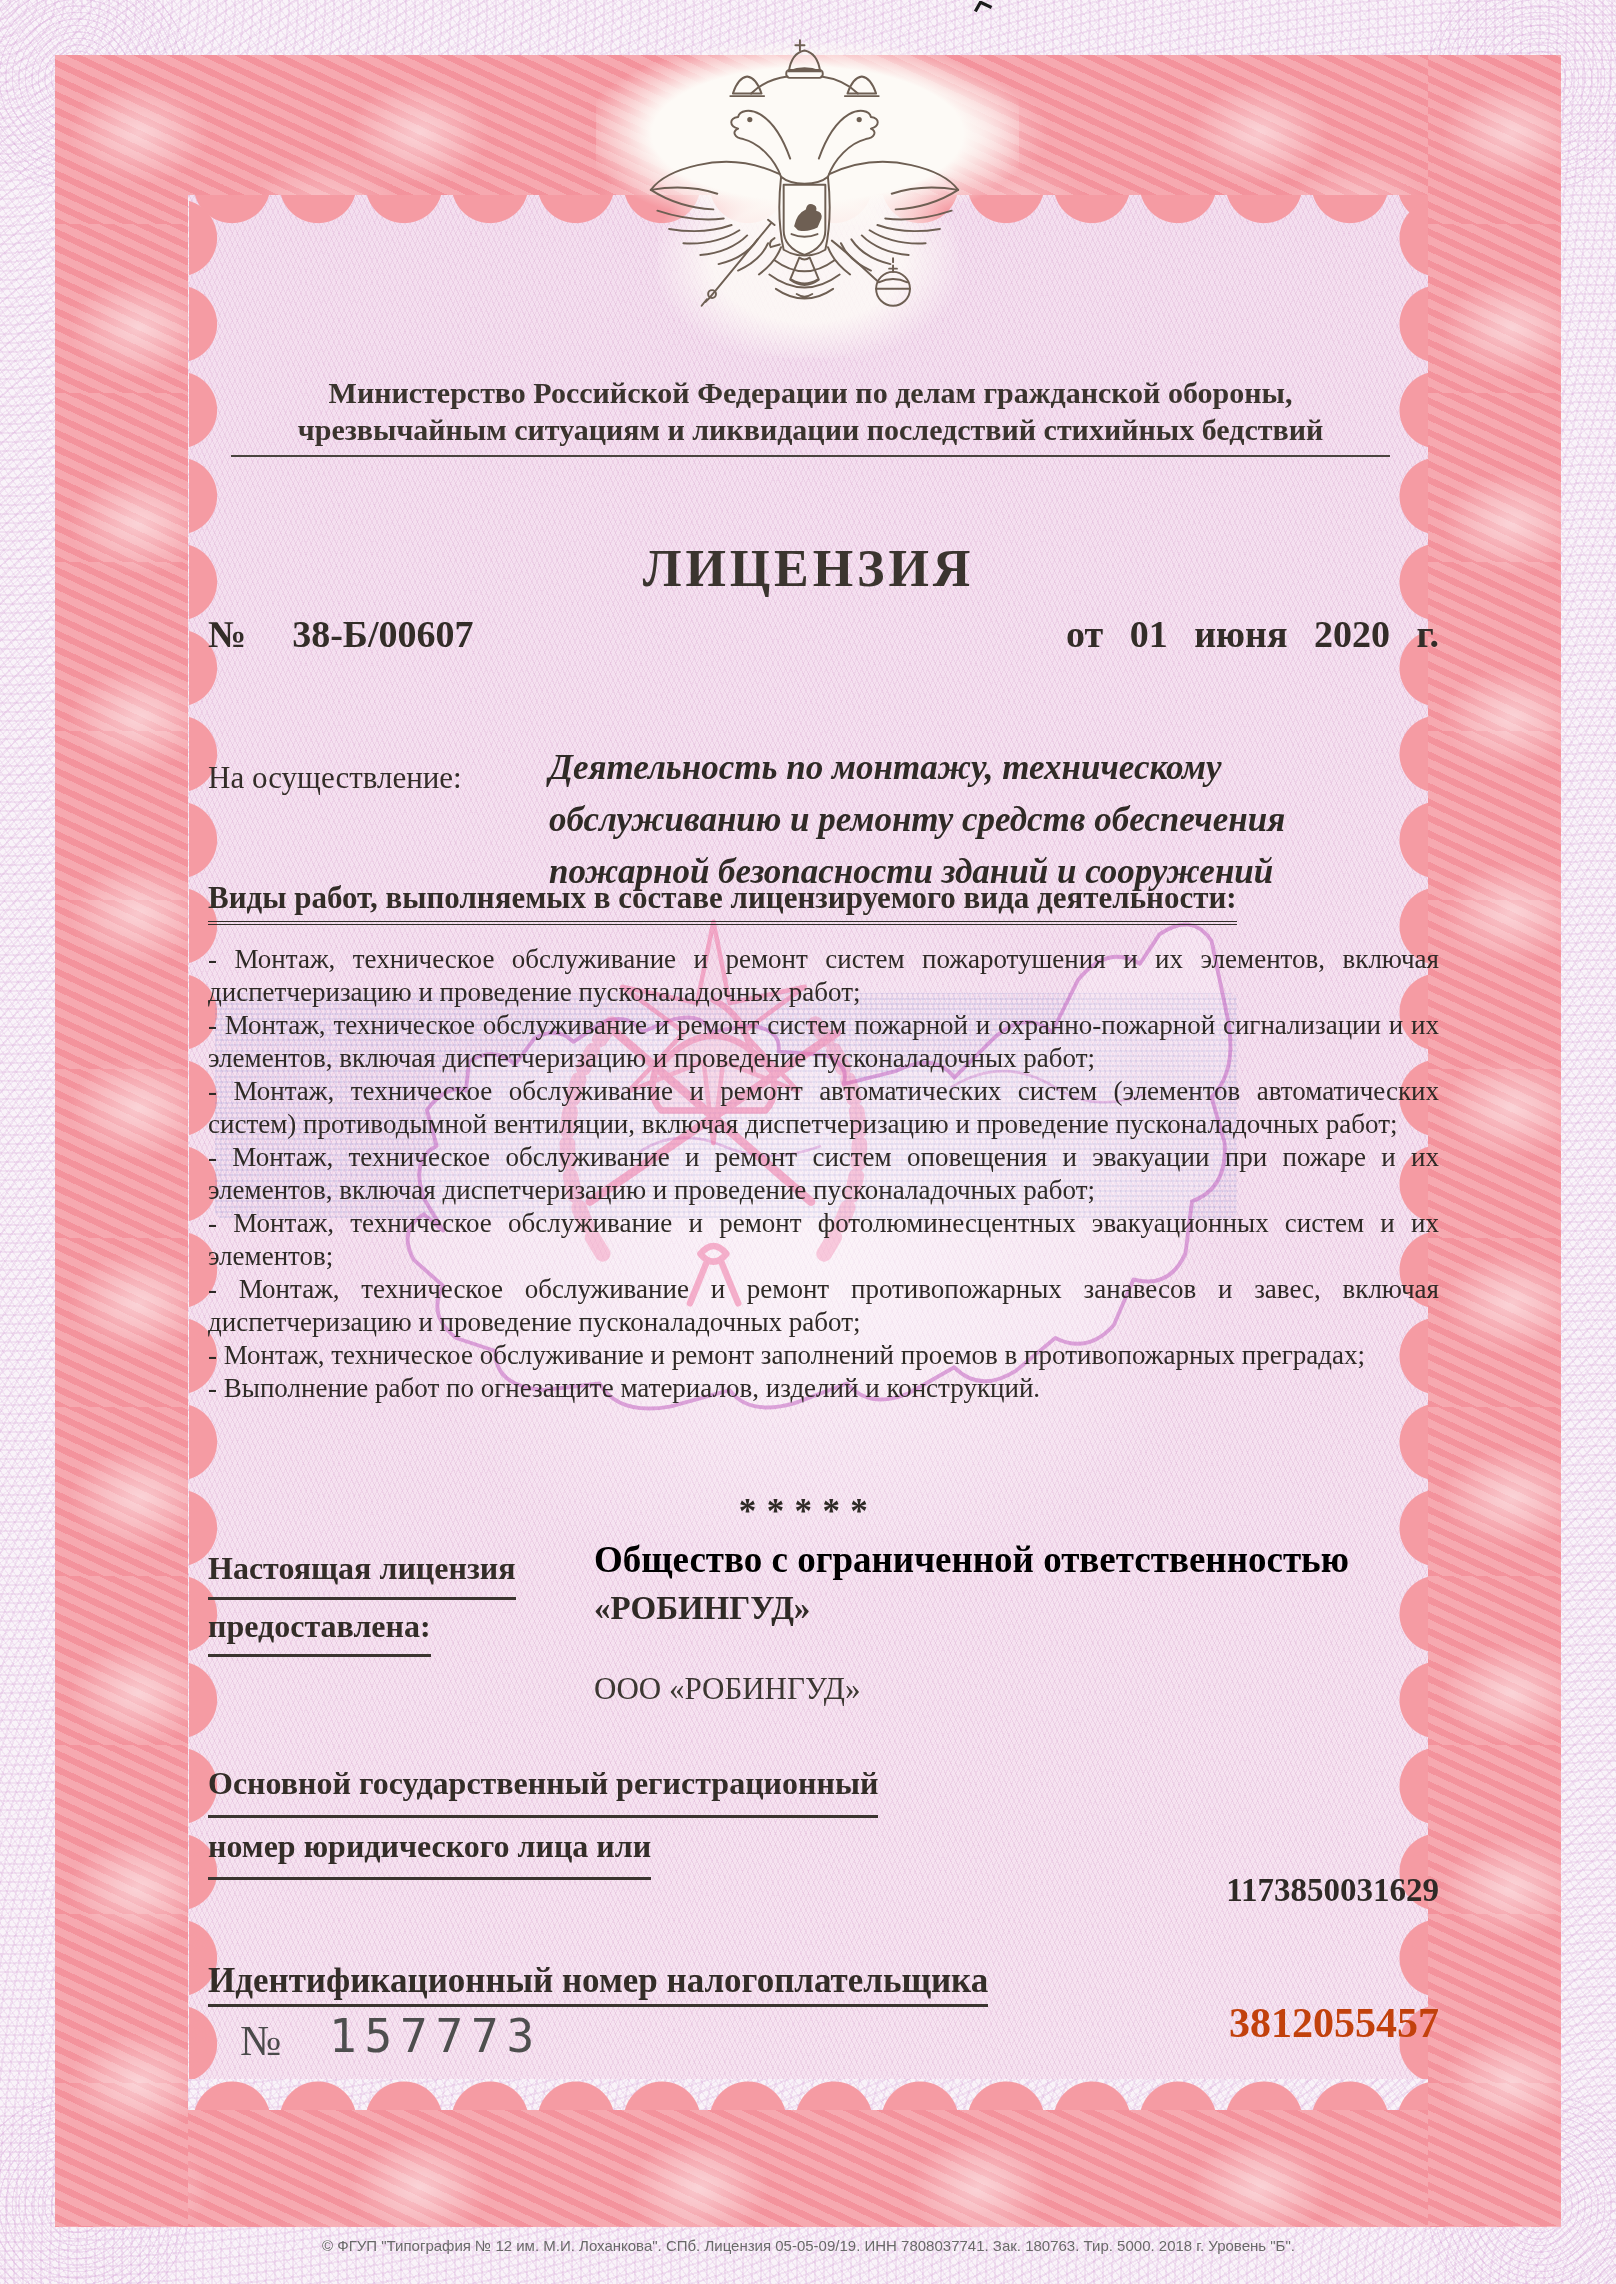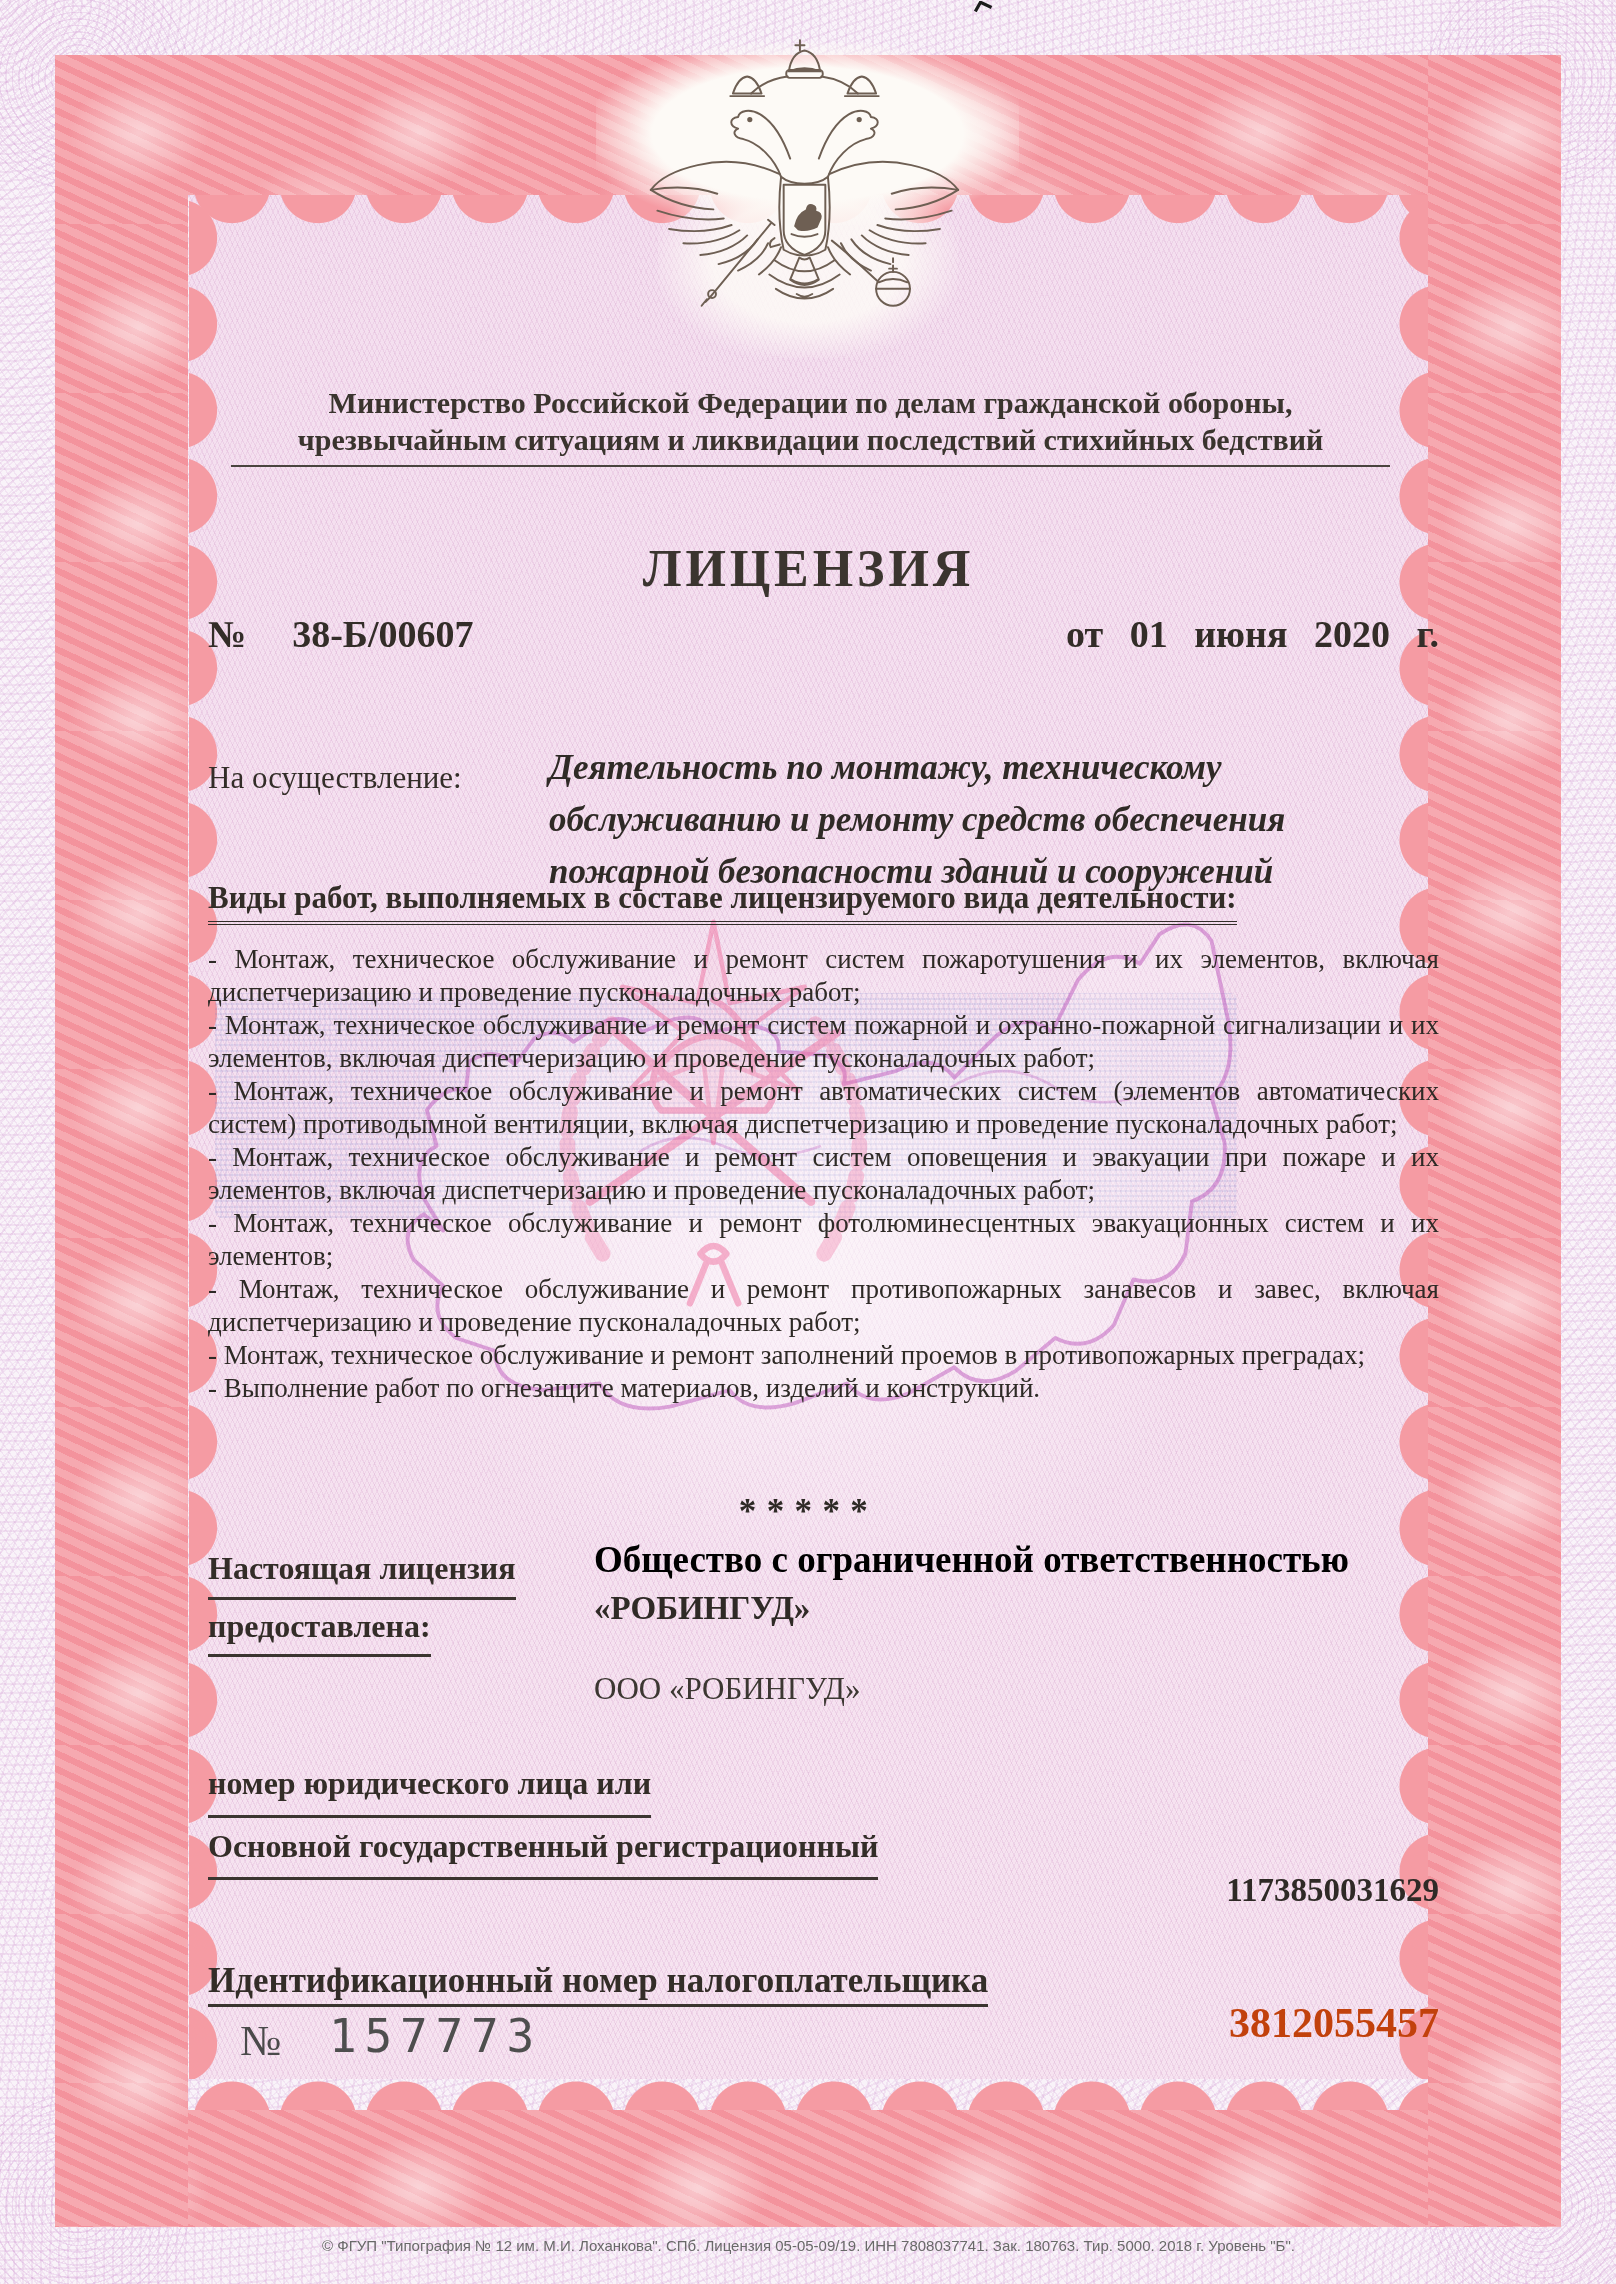--- a/index.html
+++ b/index.html
@@ -51,21 +51,21 @@
   .hatch-blue{left:215px;top:993px;width:1022px;height:225px;border-radius:6.5px;opacity:.9;
     background-image:
       repeating-linear-gradient(0deg, rgba(100,120,200,.14) 0 2px, transparent 2px 5.2px),
       repeating-linear-gradient(90deg, rgba(100,120,200,.09) 0 2px, transparent 2px 5.2px);}
   .eagle-halo{left:596px;top:43px;width:423px;height:182px;z-index:3;
     background:radial-gradient(ellipse at 50% 50%, #fdfaf6 52%, rgba(253,250,246,0) 76%);}
   .eagle-halo2{left:658px;top:163px;width:300px;height:195px;z-index:3;
     background:radial-gradient(ellipse at 50% 50%, rgba(253,250,246,.85) 45%, rgba(253,250,246,0) 75%);}
   .content{position:absolute;inset:0;z-index:6;color:#2e2a26;}
   .abs{position:absolute;}
-  .ministry{left:231px;top:384px;width:1159px;text-align:center;font-weight:bold;
+  .ministry{left:231px;top:374px;width:1159px;text-align:center;font-weight:bold;
     font-size:30px;line-height:37px;color:#3a342e;border-bottom:2.6px solid #4a443e;padding-bottom:6.5px;}
   .title{left:189px;top:539px;width:1239px;text-align:center;font-weight:bold;
     font-size:52px;letter-spacing:3.9px;color:#3b352f;}
   .numrow{left:208px;top:612px;width:1231px;display:flex;justify-content:space-between;
     font-weight:bold;font-size:38px;color:#332d28;}
   .numrow .gap{display:inline-block;width:46px;}
   .daterow{word-spacing:17px;}
   .na-label{left:208px;top:760px;font-weight:normal;font-size:31px;color:#332d28;}
   .activity{left:549px;top:742px;width:885px;font-style:italic;font-weight:bold;
     font-size:35px;line-height:52px;color:#2f2a26;}
@@ -214,22 +214,22 @@
     <div class="abs granted">
       <div><span class="ulab">Настоящая лицензия</span></div>
       <div><span class="ulab">предоставлена:</span></div>
     </div>
 
     <div class="abs grantee1">Общество с ограниченной ответственностью</div>
     <div class="abs grantee2">«РОБИНГУД»</div>
     <div class="abs grantee-short">ООО «РОБИНГУД»</div>
 
     <div class="abs ogrn">
+      <div><span class="ulab">Основной государственный регистрационный</span></div>
       <div><span class="ulab">номер юридического лица или</span></div>
-      <div><span class="ulab">Основной государственный регистрационный</span></div>
     </div>
     <div class="abs ogrn-val">1173850031629</div>
 
     <div class="abs inn-label">
       <span class="ulab">Идентификационный номер налогоплательщика</span>
     </div>
     <div class="abs inn-val">3812055457</div>
 
     <div class="abs serial-no">№</div>
     <div class="abs serial-digits">157773</div>

